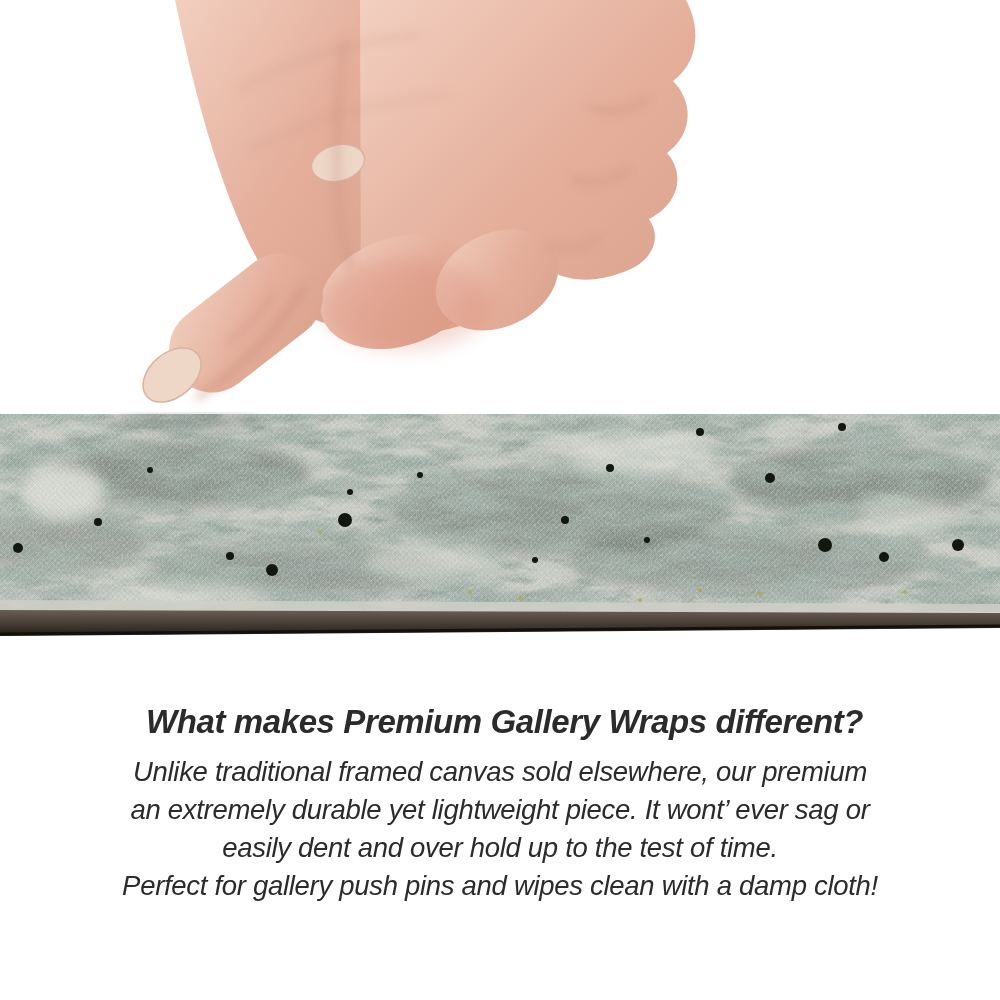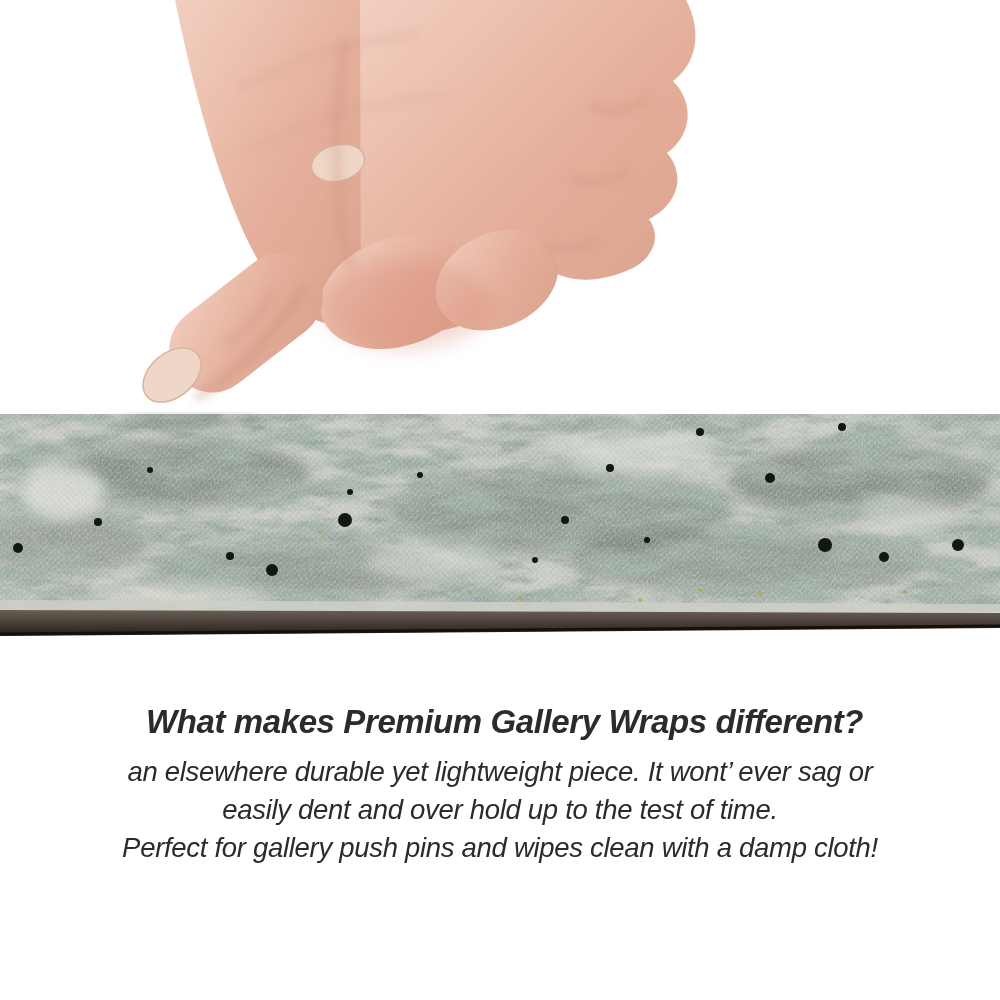--- a/index.html
+++ b/index.html
@@ -172,18 +172,19 @@
     <ellipse cx="190" cy="8" rx="75" ry="9" fill="#000000" opacity="0.12" filter="url(#blur6)"></ellipse>
 
     <polygon points="0,188 1000,192 1000,201 0,200" style="fill:#cfd0c8" opacity="0.85"></polygon>
 
     <polygon points="0,198 1000,201 1000,216 0,224" fill="url(#edgeG)"></polygon>
     <path d="M0,222 L1000,214" stroke="#15100c" stroke-width="3" fill="none"></path>
   </svg>
 
   <div class="text-block">
     <h1 class="heading">What makes Premium Gallery Wraps different?</h1>
-    <div class="body-line">an elsewhere durable yet lightweight piece. It wont’ ever sag or</div>
+    <div class="body-line">Unlike traditional framed canvas sold elsewhere, our premium</div>
+    <div class="body-line">an extremely durable yet lightweight piece. It wont’ ever sag or</div>
     <div class="body-line">easily dent and over hold up to the test of time.</div>
     <div class="body-line">Perfect for gallery push pins and wipes clean with a damp cloth!</div>
   </div>
 
 </div>
 
 </body></html>

